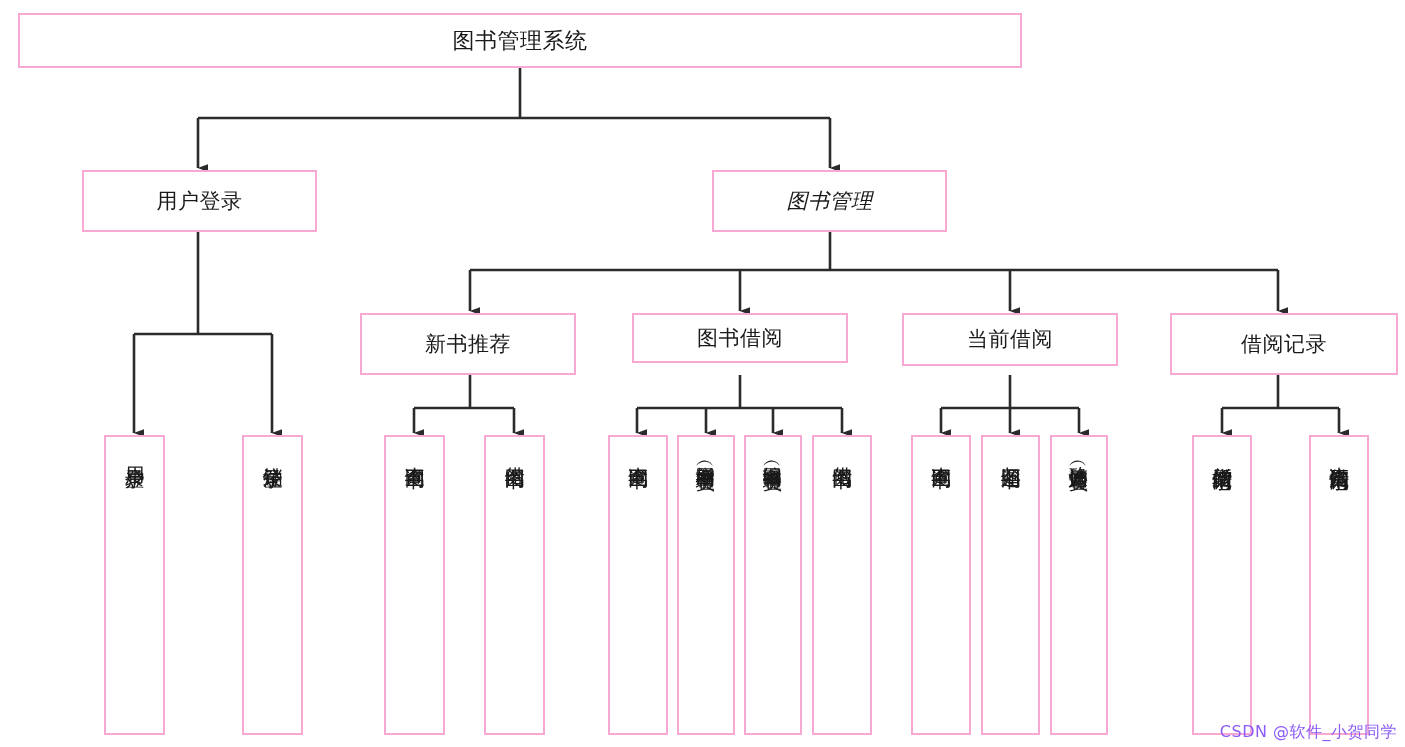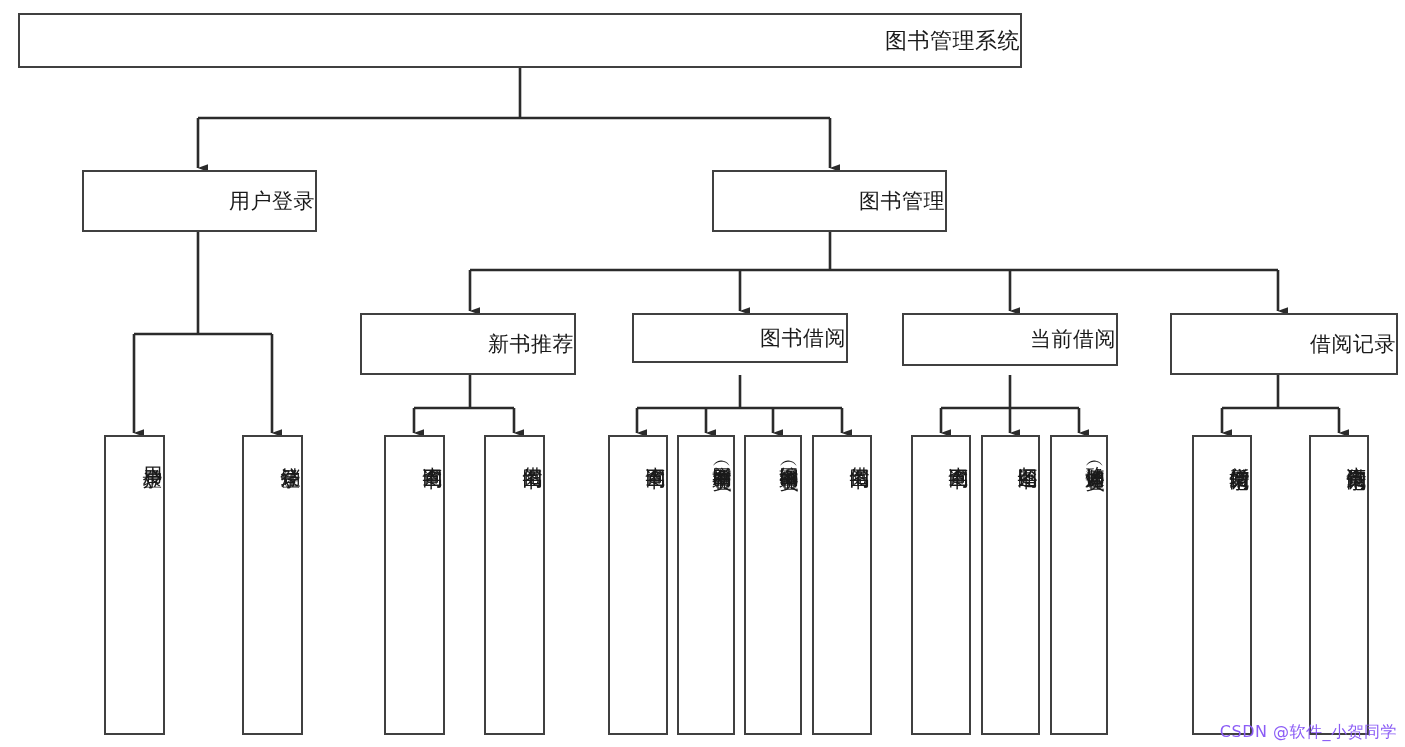--- a/index.html
+++ b/index.html
@@ -24,25 +24,25 @@
     position: absolute;
     left: 0;
     top: 0;
     width: 1405px;
     height: 747px;
     pointer-events: none;
   }
   .node {
     position: absolute;
     box-sizing: border-box;
-    border: 2px solid #404040;
+    border: 2px solid #f9a8d4;
     background: #ffffff;
     display: flex;
     align-items: center;
-    justify-content: flex-end;
+    justify-content: center;
     color: #1a1a1a;
   }
   .node .node-label {
     display: block;
     text-align: center;
     line-height: 1.18;
     color: #1a1a1a;
   }
   .node.horiz .node-label {
     font-size: 21px;
@@ -135,21 +135,21 @@
   </svg>
 
   <div class="node root horiz" style="left:18px; top:13px; width:1004px; height:55px;">
     <span class="node-label">图书管理系统</span>
   </div>
 
   <div class="node horiz" style="left:82px; top:170px; width:235px; height:62px;">
     <span class="node-label">用户登录</span>
   </div>
 
-  <div class="node horiz" style="left:712px; top:170px; width:235px; height:62px;">
+  <div class="node horiz" style="left:712px; top:170px; width:235px; height:62px;font-style:italic;">
     <span class="node-label">图书管理</span>
   </div>
 
   <div class="node horiz" style="left:360px; top:313px; width:216px; height:62px;">
     <span class="node-label">新书推荐</span>
   </div>
 
   <div class="node horiz" style="left:632px; top:313px; width:216px; height:50px;">
     <span class="node-label">图书借阅</span>
   </div>

